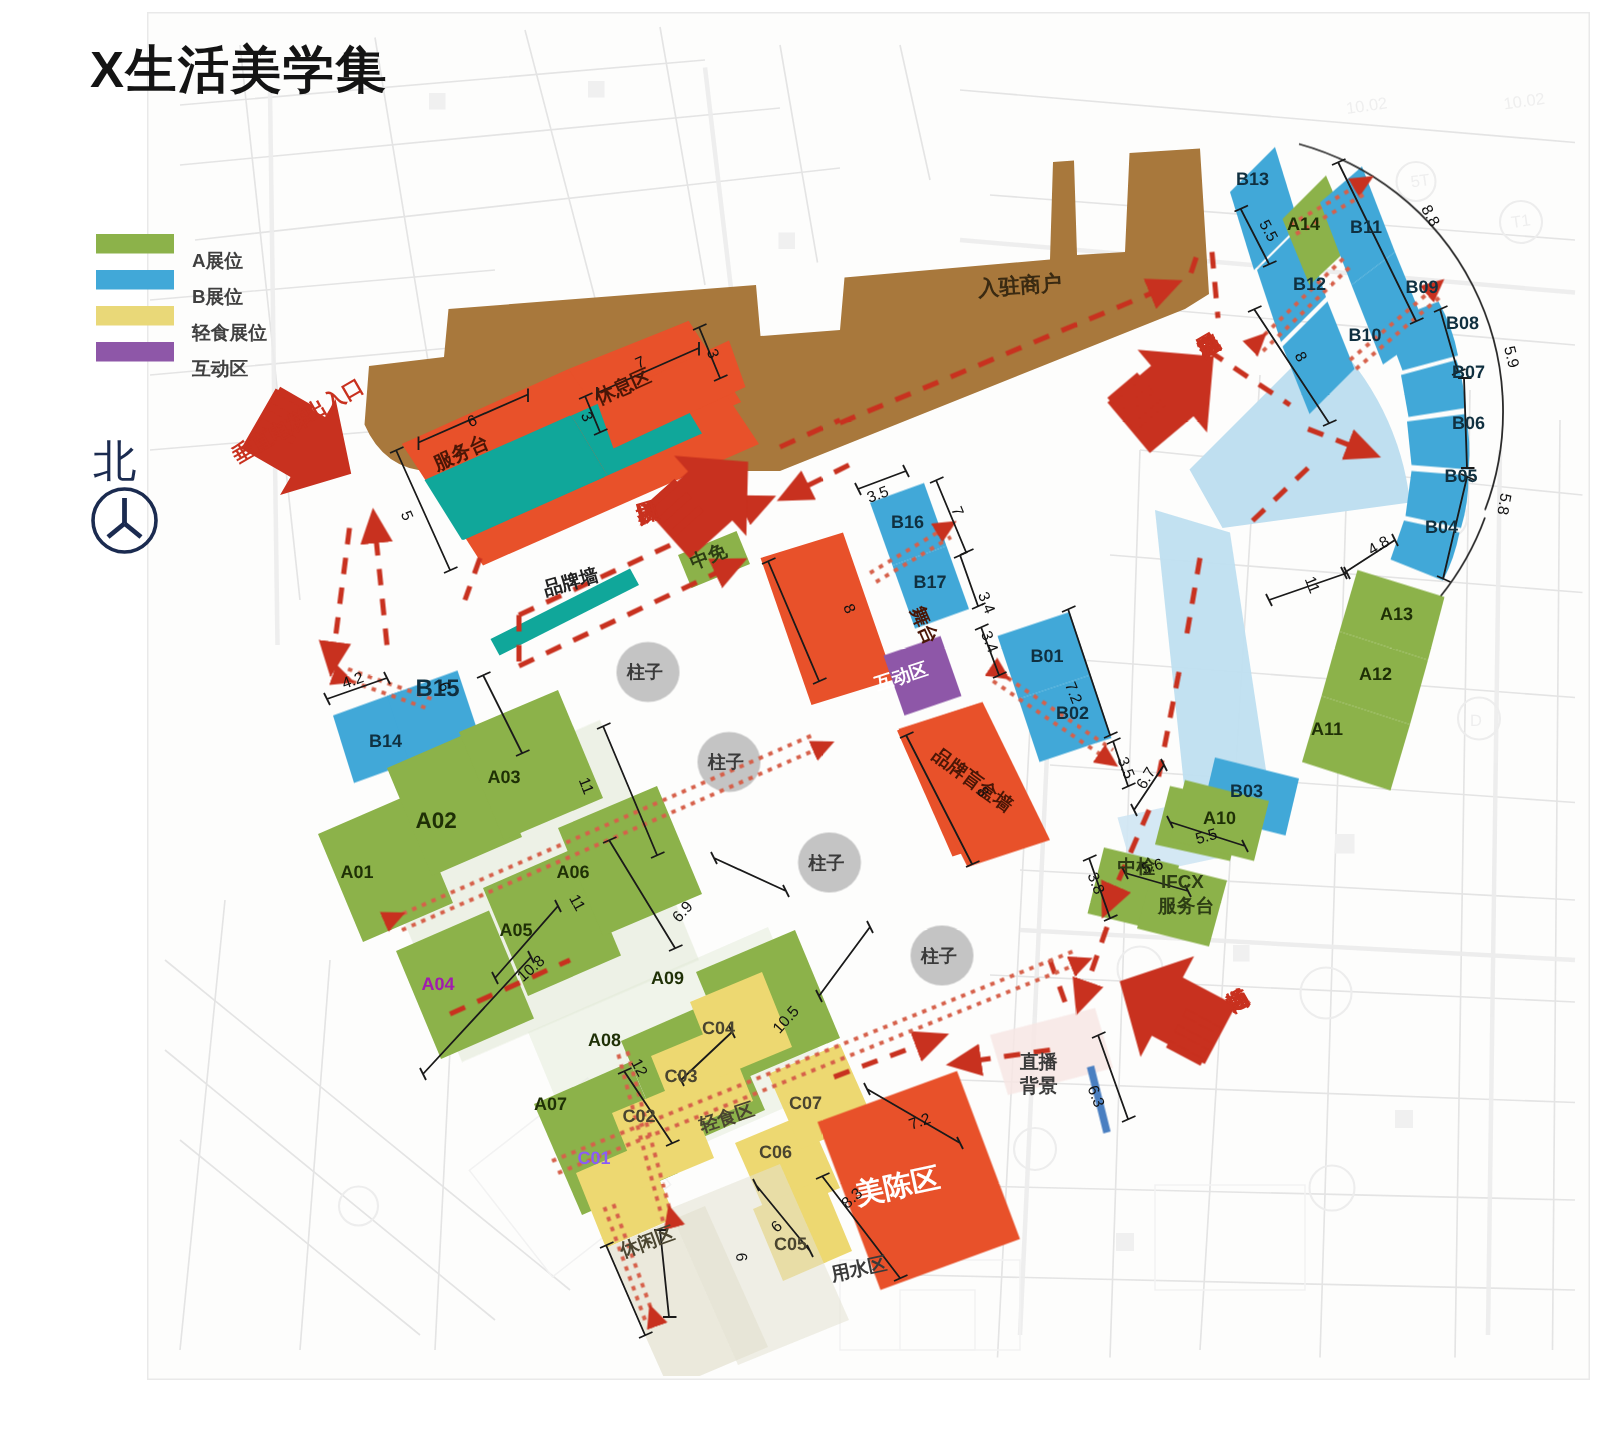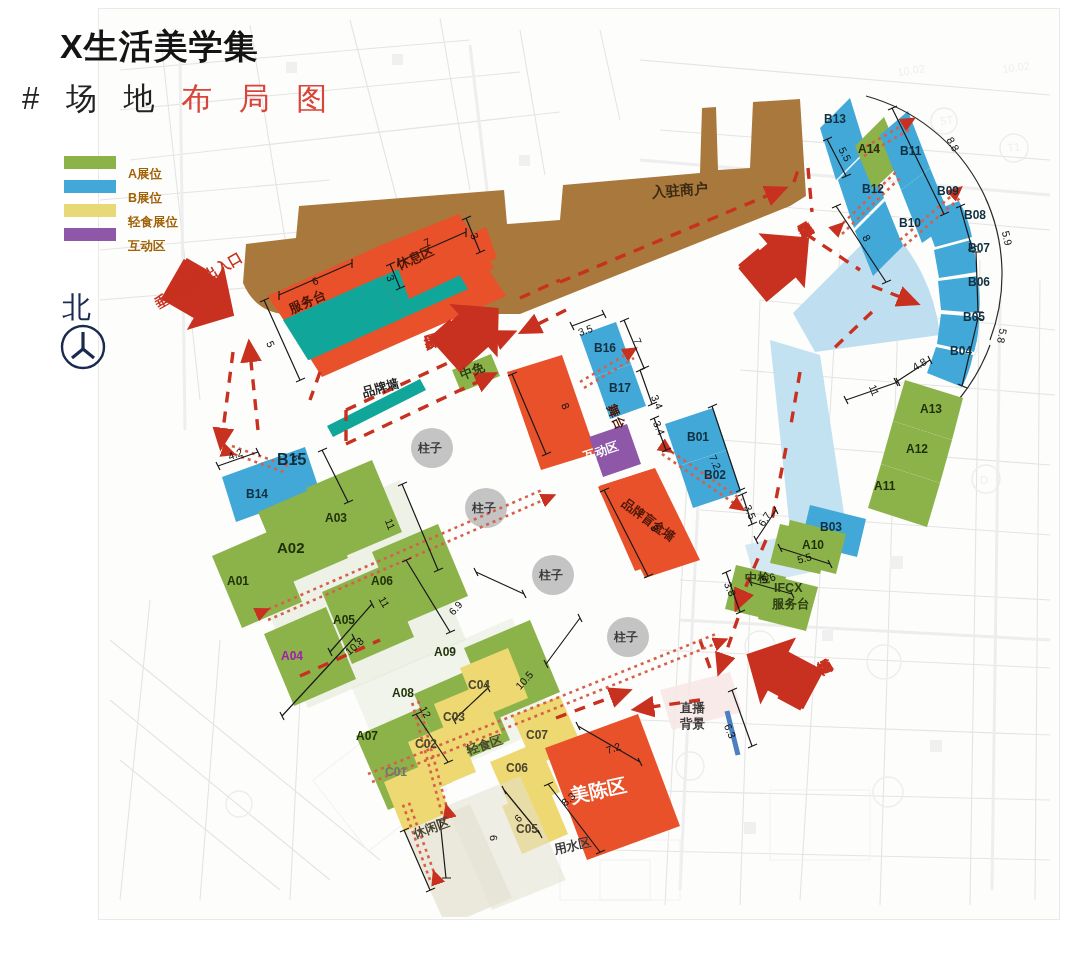--- a/index.html
+++ b/index.html
@@ -18,21 +18,21 @@
          letter-spacing:1px;white-space:nowrap;}
   .subtitle{position:absolute;left:22px;top:78px;font-size:31px;white-space:nowrap;letter-spacing:9px;}
   .subtitle .hash{color:#222;font-weight:400;}
   .subtitle .dark{color:#222;}
   .subtitle .red{color:#d8453a;}
 
   
   .legend{position:absolute;left:64px;top:152px;}
   .legend-row{display:flex;align-items:center;height:21px;margin-bottom:3px;}
   .legend-sw{width:52px;height:13px;margin-right:12px;flex:0 0 auto;}
-  .legend-lb{font-size:12.5px;color:#a16207;font-weight:bold;white-space:nowrap;margin-top:24px;}
+  .legend-lb{font-size:12.5px;color:#404040;font-weight:bold;white-space:nowrap;margin-top:24px;}
 
   
   .north-char{position:absolute;left:62px;top:288px;font-size:29px;color:#1b2b50;font-weight:500;}
   .north-mark{position:absolute;left:60px;top:324px;width:46px;height:46px;}
 
   
   .mt{position:absolute;white-space:nowrap;font-weight:bold;}
 </style>
 </head>
 <body>
@@ -353,25 +353,20 @@
         <path d="M440,820 L446,878 M436,820 L445,820 M442,878 L451,878"></path>
         <path d="M404,830 L430,890 M400,832 L409,828 M426,892 L435,888"></path>
         <path d="M732,690 L752,746 M728,692 L737,688 M748,748 L757,744"></path>
       </g>
 
     </g>
   </svg>
   </div>
 
   <div class="title">X生活美学集</div>
-  <div class="subtitle">
-    <span class="hash">#</span>
-    <span class="dark">场 地</span>
-    <span class="red">布 局 图</span>
-  </div>
 
   <div class="legend">
     <div class="legend-row">
       <span class="legend-sw" style="background:#8cb24a"></span>
       <span class="legend-lb">A展位</span>
     </div>
     <div class="legend-row">
       <span class="legend-sw" style="background:#41a8d8"></span>
       <span class="legend-lb">B展位</span>
     </div>
@@ -454,21 +449,21 @@
   <span class="mt" style="left:227px;top:574px;font-size:12px;color:#1f3006;">A01</span>
   <span class="mt" style="left:277px;top:539px;font-size:15px;color:#1f3006;">A02</span>
   <span class="mt" style="left:325px;top:511px;font-size:12px;color:#1f3006;">A03</span>
   <span class="mt" style="left:281px;top:649px;font-size:12px;color:#a21caf;">A04</span>
   <span class="mt" style="left:333px;top:613px;font-size:12px;color:#1f3006;">A05</span>
   <span class="mt" style="left:371px;top:574px;font-size:12px;color:#1f3006;">A06</span>
   <span class="mt" style="left:356px;top:729px;font-size:12px;color:#1f3006;">A07</span>
   <span class="mt" style="left:392px;top:686px;font-size:12px;color:#1f3006;">A08</span>
   <span class="mt" style="left:434px;top:645px;font-size:12px;color:#1f3006;">A09</span>
 
-  <span class="mt" style="left:385px;top:765px;font-size:12px;color:#737373;">C01</span>
+  <span class="mt" style="left:385px;top:765px;font-size:12px;color:#8b5cf6;">C01</span>
   <span class="mt" style="left:415px;top:737px;font-size:12px;color:#4a4530;">C02</span>
   <span class="mt" style="left:443px;top:710px;font-size:12px;color:#4a4530;">C03</span>
   <span class="mt" style="left:468px;top:678px;font-size:12px;color:#4a4530;">C04</span>
   <span class="mt" style="left:516px;top:822px;font-size:12px;color:#4a4530;">C05</span>
   <span class="mt" style="left:506px;top:761px;font-size:12px;color:#4a4530;">C06</span>
   <span class="mt" style="left:526px;top:728px;font-size:12px;color:#4a4530;">C07</span>
 
   <span class="mt" style="left:472px;top:230px;font-size:10.5px;color:#111;transform:rotate(68deg);font-weight:normal;">3</span>
   <span class="mt" style="left:424px;top:236px;font-size:10.5px;color:#111;transform:rotate(-24deg);font-weight:normal;">7</span>
   <span class="mt" style="left:312px;top:275px;font-size:10.5px;color:#111;transform:rotate(-24deg);font-weight:normal;">6</span>

